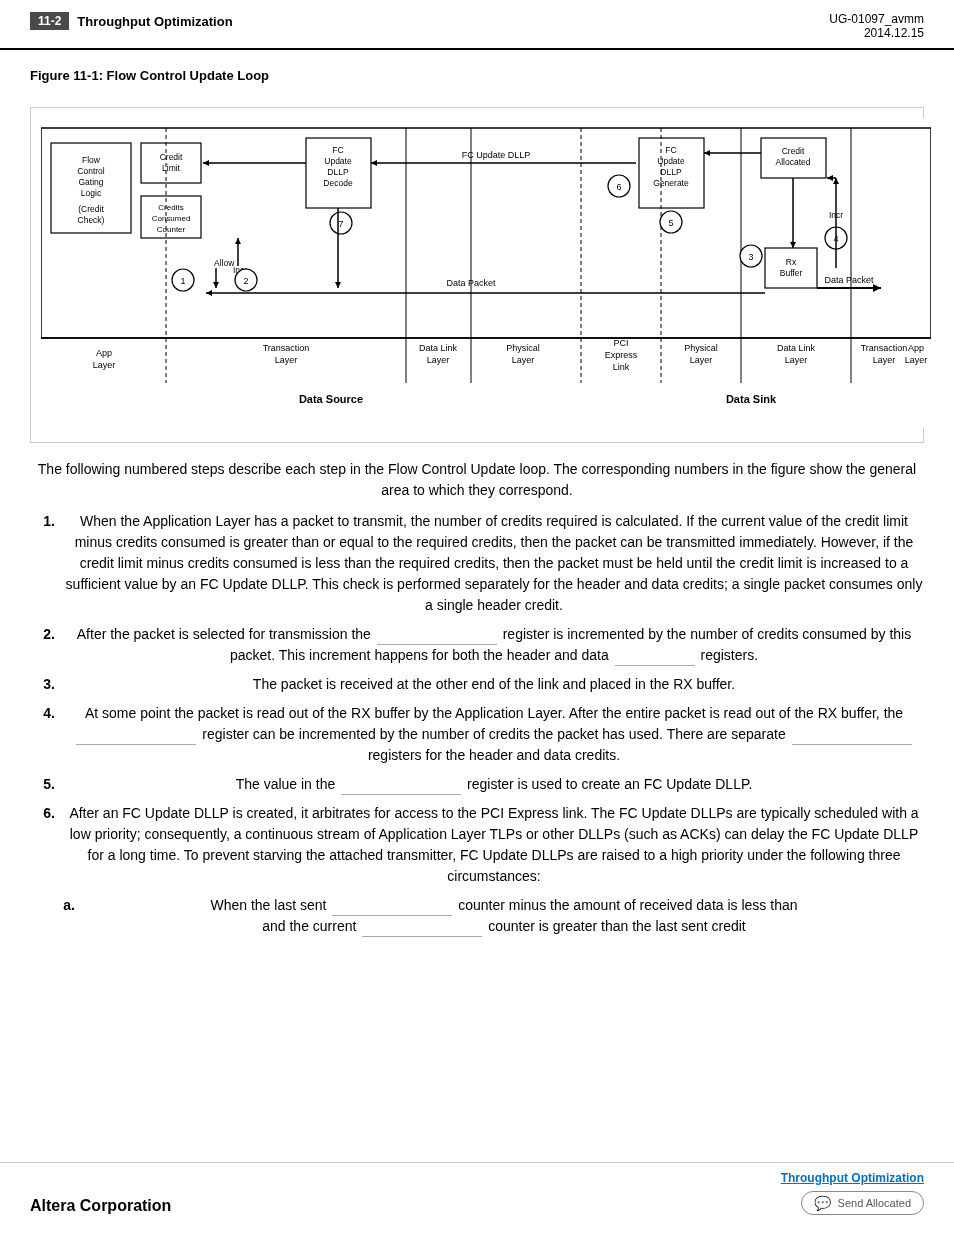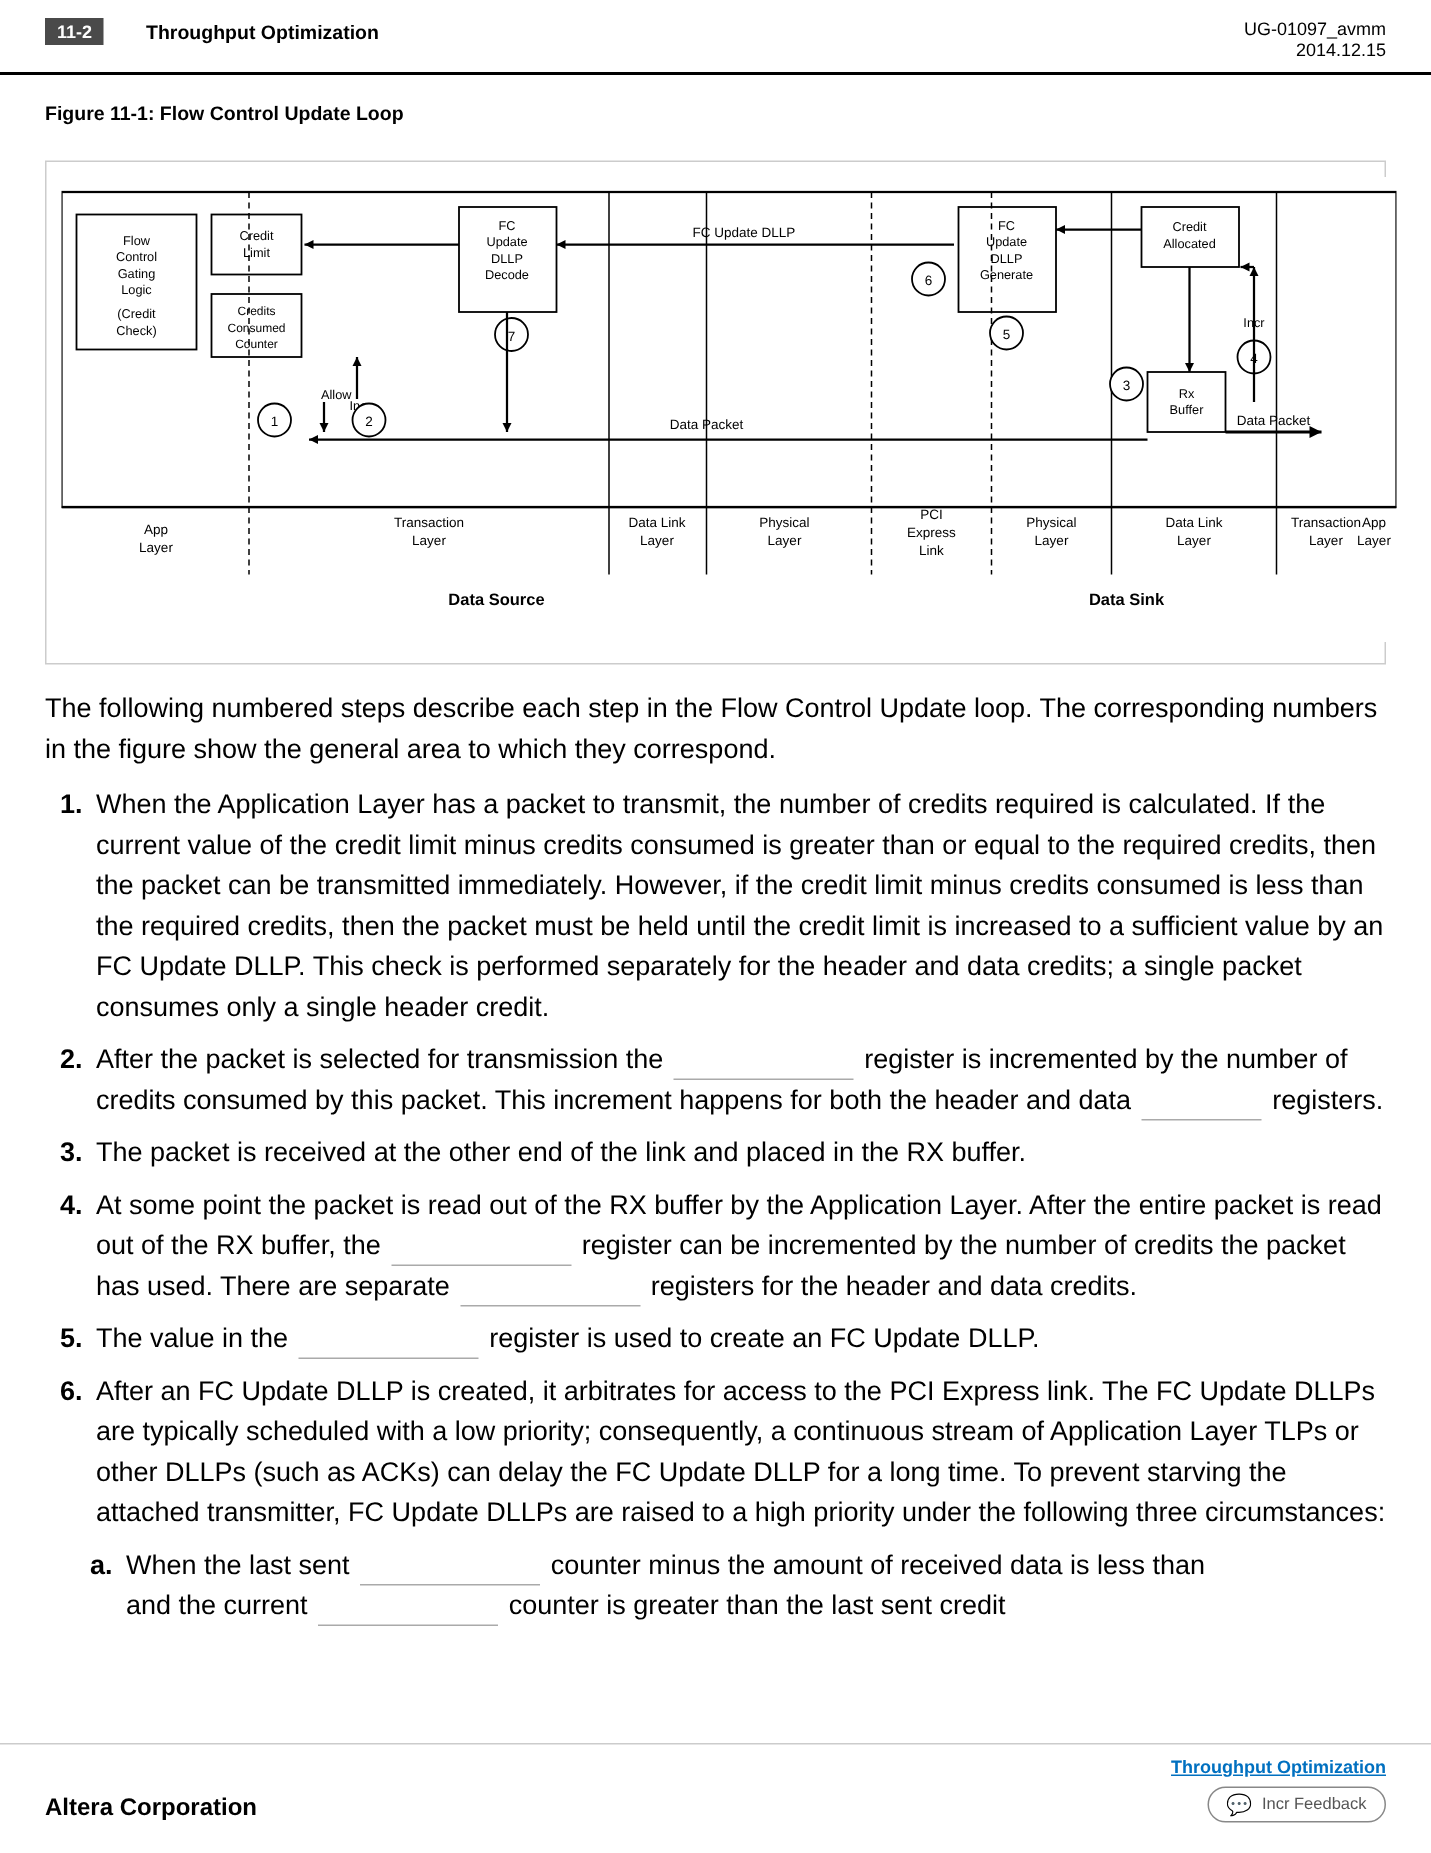--- a/index.html
+++ b/index.html
@@ -21,21 +21,21 @@
     .header {
       display: flex;
       justify-content: space-between;
       align-items: flex-start;
       padding: 12px 30px 8px 30px;
       border-bottom: 2px solid #000;
     }
     .header-left {
       display: flex;
       align-items: center;
-      gap: 28px;
+      gap: 8px;
     }
     .page-num {
       background: #4a4a4a;
       color: #fff;
       padding: 2px 8px;
       font-size: 12px;
       font-weight: bold;
       font-family: Arial, sans-serif;
     }
     .header-title {
@@ -59,22 +59,23 @@
     .diagram-container {
       margin: 0 30px;
       border: 1px solid #ccc;
       padding: 10px;
       position: relative;
     }
     
     .body-text {
       margin: 16px 30px;
       font-family: Arial, sans-serif;
-      font-size: 18px;
+      font-size: 14px;
       line-height: 1.5;
+      text-align: center;
     }
     .body-text p {
       margin-bottom: 10px;
     }
     .list-item {
       display: flex;
       gap: 6px;
       margin-bottom: 8px;
       margin-left: 10px;
     }
@@ -366,18 +367,18 @@
       </span>
     </div>
   </div>
 
   <div class="footer">
     <span class="footer-left">Altera Corporation</span>
     <div class="footer-right">
       <a class="footer-link" href="#">Throughput Optimization</a>
       <div class="feedback-btn">
         <span class="feedback-icon">💬</span>
-        <span>Incr Feedback</span>
+        <span>Send Allocated</span>
       </div>
     </div>
   </div>
 
 </div>
 
 </body></html>

